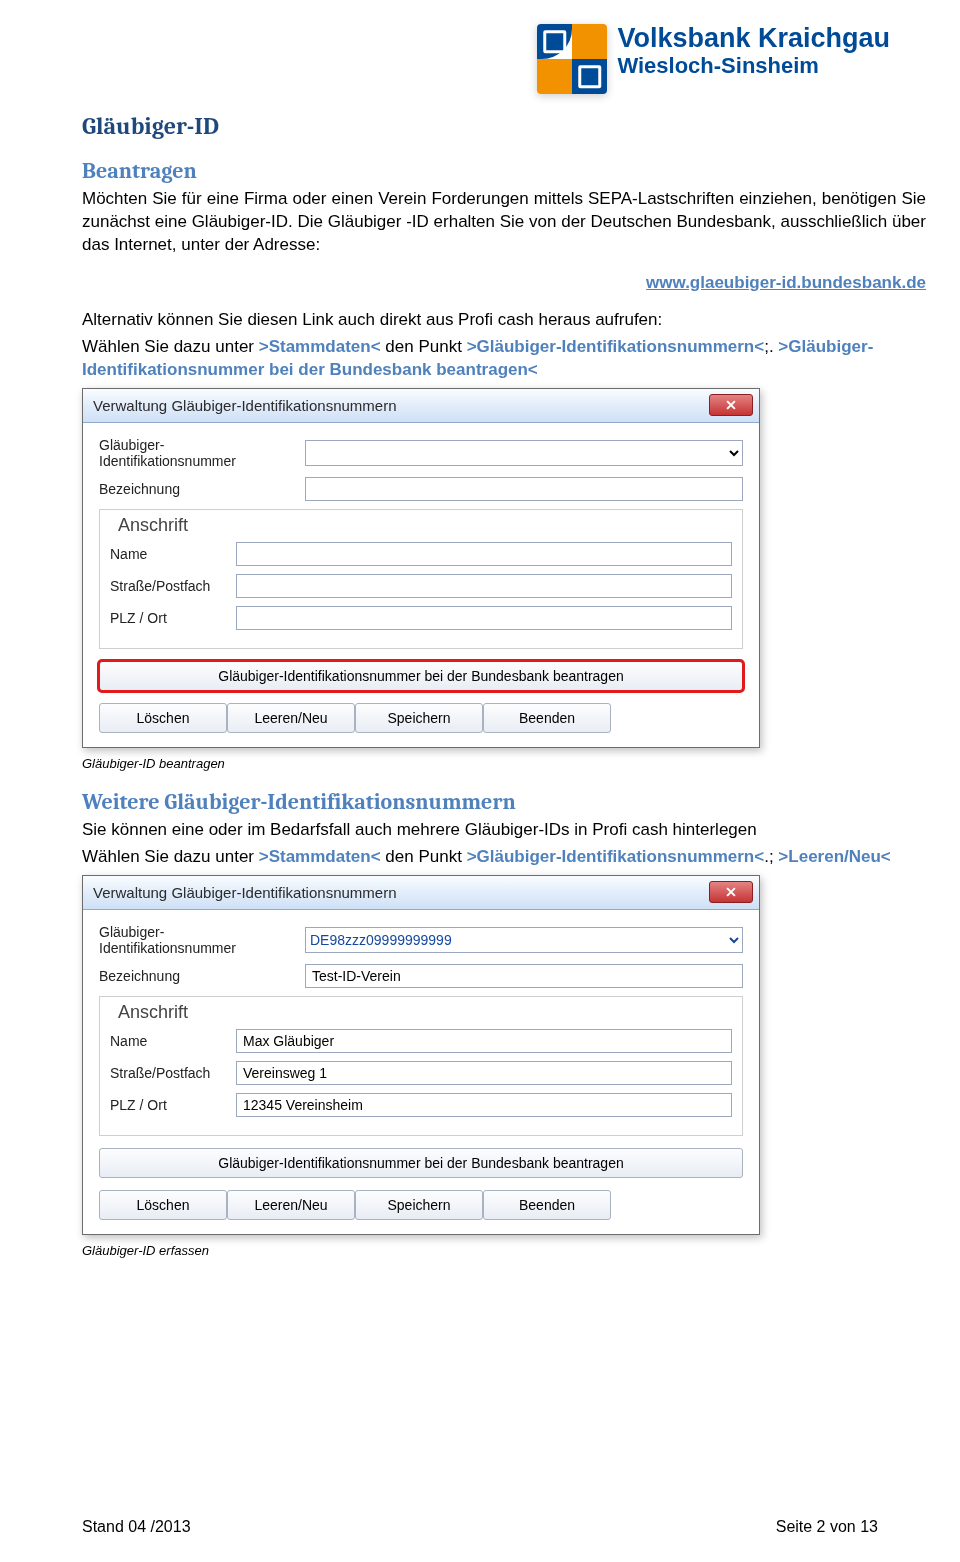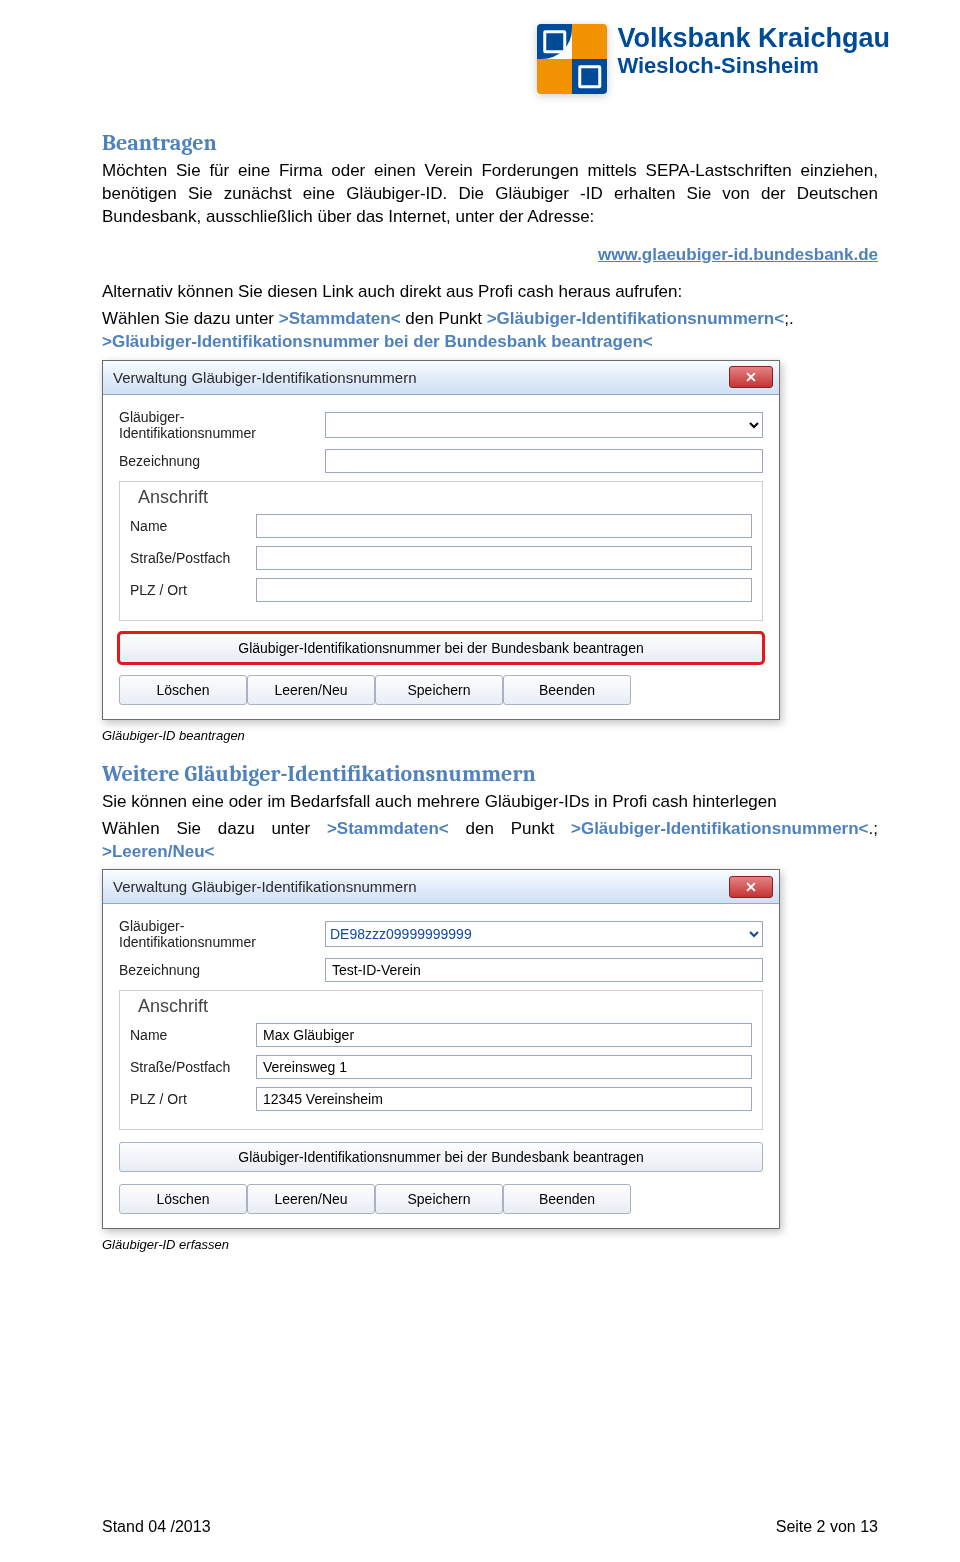--- a/index.html
+++ b/index.html
@@ -4,24 +4,23 @@
 <style>
   * { box-sizing: border-box; }
   body {
     margin: 0;
     font-family: "Segoe UI", Tahoma, Arial, sans-serif;
     background: #fff;
     color: #000;
     width: 960px;
   }
   .page {
-    padding: 26px 82px 26px 82px;
+    padding: 26px 34px 26px 82px;
     position: relative;
     min-height: 1562px;
-    margin-left: 20px;
   }
 
   
   .brand {
     position: absolute;
     top: 24px;
     right: 70px;
     display: flex;
     align-items: flex-start;
     gap: 10px;
@@ -141,20 +140,21 @@
         <div class="vr-blue"></div>
     </div>
     <div class="brand-text">
       <div class="brand-line1">Volksbank Kraichgau</div>
       <div class="brand-line2">Wiesloch-Sinsheim</div>
     </div>
   </div>
 
   <div style="height:86px;"></div>
 
+  <h2 class="sec">Gläubiger-ID</h2>
   <h3 class="sub">Beantragen</h3>
   <p class="body" style="text-align:justify;">Möchten Sie für eine Firma oder einen Verein Forderungen mittels SEPA-Lastschriften einziehen, benötigen Sie zunächst eine Gläubiger-ID. Die Gläubiger -ID erhalten Sie von der Deutschen Bundesbank, ausschließlich über das Internet, unter der Adresse:</p>
 
   <p class="center-link">
     <a class="link" href="#">www.glaeubiger-id.bundesbank.de</a>
   </p>
 
   <p class="body">Alternativ können Sie diesen Link auch direkt aus Profi cash heraus aufrufen:</p>
 
   <p class="body">

